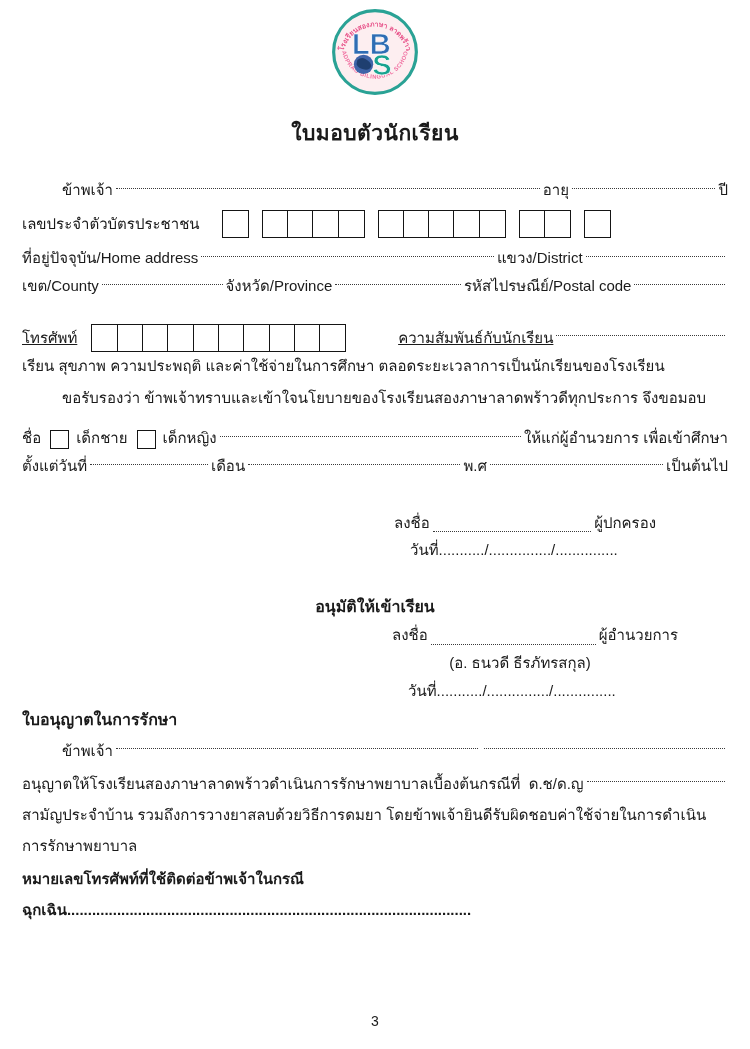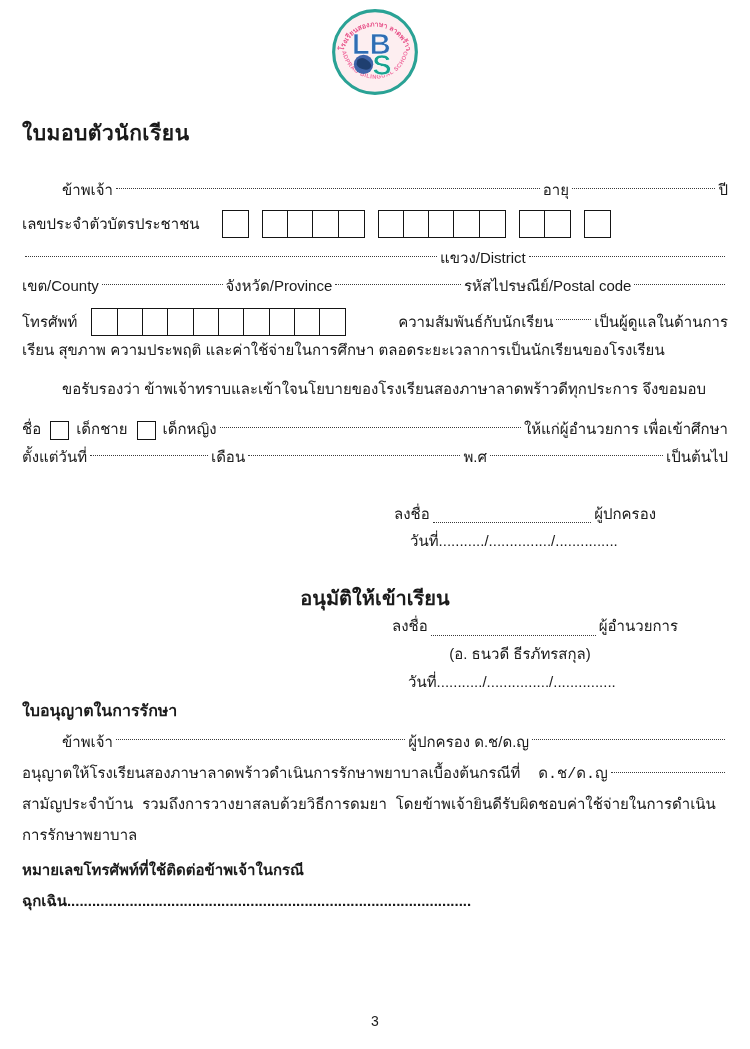--- a/index.html
+++ b/index.html
@@ -5,21 +5,21 @@
   html,body{margin:0;padding:0;background:#fff;}
   .page{
     width:750px;height:1049px;background:#ffffff;position:relative;overflow:hidden;
     font-family:"Liberation Sans","DejaVu Sans",sans-serif;
     color:#1a1a1a;font-size:15px;box-sizing:border-box;padding:0 22px;
   }
   
   .logo-wrap{text-align:center;padding-top:8px;height:92px;}
   .logo-wrap svg{width:88px;height:88px;}
   
-  .doc-title{font-weight:bold;font-size:21px;margin-top:16px;letter-spacing:.5px;}
+  .doc-title{text-align:center;font-weight:bold;font-size:21px;margin-top:16px;letter-spacing:.5px;}
   
   .form-block{margin-top:28px;}
   .row{display:flex;align-items:center;line-height:26px;min-height:26px;}
   .row + .row{margin-top:2px;}
   .lbl{white-space:nowrap;}
   .fill{flex:1;border-bottom:1.6px dotted #3a3a3a;margin:0 3px 4px 3px;min-width:20px;}
   .indent{margin-left:40px;}
   
   .boxes-row{display:flex;align-items:center;margin-top:6px;min-height:30px;}
   .boxgroups{display:flex;margin-left:22px;}
@@ -30,30 +30,30 @@
   .phone-cells .cell + .cell{margin-left:-1.7px;}
   .phone-gap{width:52px;}
   
   .chk{display:inline-block;width:17px;height:17px;border:1.7px solid #151515;margin:0 7px -3px 9px;background:#fff;}
   
   .sig-block{width:262px;margin-left:372px;margin-top:30px;line-height:27px;}
   .sig-line{display:flex;align-items:flex-end;}
   .sig-date{padding-left:16px;}
   
   .approval{margin-top:30px;line-height:28px;}
-  .approval-header{text-align:center;font-weight:bold;font-size:20px;}
+  .approval-header{text-align:center;font-weight:bold;font-size:16px;}
   .approval-lines{width:286px;margin-left:370px;}
   .approval-name{text-align:center;padding-right:30px;}
   .approval-date{padding-left:16px;}
   
   .medical{}
   .med-header{font-weight:bold;font-size:16px;line-height:30px;}
   .med-par{line-height:31px;}
   .med-par .row{line-height:31px;}
-  .pre{white-space:pre-wrap;font-family:Liberation Mono, monospace;}
+  .pre{white-space:pre-wrap;}
   .emergency{font-weight:bold;margin-top:2px;line-height:31px;}
   
   .pagenum{position:absolute;bottom:20px;left:0;width:100%;text-align:center;font-size:14px;}
 </style>
 </head>
 <body>
 
 <div class="page">
 
   <div class="logo-wrap">
@@ -111,57 +111,57 @@
             <div class="cell"></div>
             <div class="cell"></div>
           </div>
           <div class="boxgroup">
             <div class="cell"></div>
           </div>
         </div>
     </div>
 
     <div class="row" style="margin-top:6px;">
+      <span class="lbl">ที่อยู่ปัจจุบัน/Home address</span>
       <span class="fill" style="flex:2.1"></span>
       <span class="lbl">แขวง/District</span>
       <span class="fill" style="flex:1"></span>
     </div>
     <div class="row">
       <span class="lbl">เขต/County</span>
       <span class="fill" style="flex:1.2"></span>
       <span class="lbl">จังหวัด/Province</span>
       <span class="fill" style="flex:1.25"></span>
       <span class="lbl">รหัสไปรษณีย์/Postal code</span>
       <span class="fill" style="flex:0.9"></span>
     </div>
 
-    <div class="boxes-row" style="margin-top:8px;">
+    <div class="boxes-row" style="margin-top:24px;text-decoration:underline;">
       <span class="lbl">โทรศัพท์</span>
       <div class="phone-cells">
           <div class="cell"></div>
           <div class="cell"></div>
           <div class="cell"></div>
           <div class="cell"></div>
           <div class="cell"></div>
           <div class="cell"></div>
           <div class="cell"></div>
           <div class="cell"></div>
           <div class="cell"></div>
           <div class="cell"></div>
         </div>
       <span class="phone-gap"></span>
       <span class="lbl">ความสัมพันธ์กับนักเรียน</span>
       <span class="fill" style="flex:1;margin-bottom:6px;"></span>
-      <span class="lbl">เป็นผู้ดูแลในด้านการ</span>
     </div>
     <div class="row">
       <span class="lbl">เรียน สุขภาพ ความประพฤติ และค่าใช้จ่ายในการศึกษา ตลอดระยะเวลาการเป็นนักเรียนของโรงเรียน</span>
     </div>
 
-    <div class="row" style="margin-top:13px;">
+    <div class="row" style="margin-top:6px;">
       <span class="lbl indent">ขอรับรองว่า ข้าพเจ้าทราบและเข้าใจนโยบายของโรงเรียนสองภาษาลาดพร้าวดีทุกประการ จึงขอมอบ</span>
     </div>
 
     <div class="row" style="margin-top:14px;">
       <span class="lbl">ชื่อ</span>
       <span class="chk"></span>
       <span class="lbl">เด็กชาย</span>
       <span class="chk"></span>
       <span class="lbl">เด็กหญิง</span>
       <span class="fill" style="flex:1"></span>
@@ -200,21 +200,20 @@
       <div class="approval-date">วันที่.........../.............../...............</div>
     </div>
   </div>
 
   <div class="medical">
     <div class="med-header">ใบอนุญาตในการรักษา</div>
     <div class="med-par">
       <div class="row">
         <span class="lbl indent">ข้าพเจ้า</span>
         <span class="fill" style="flex:1.5"></span>
-        <span class="lbl">ผู้ปกครอง ด.ช/ด.ญ</span>
         <span class="fill" style="flex:1"></span>
       </div>
       <div class="row">
         <span class="lbl pre">อนุญาตให้โรงเรียนสองภาษาลาดพร้าวดำเนินการรักษาพยาบาลเบื้องต้นกรณีที่  ด.ช/ด.ญ</span>
         <span class="fill" style="flex:1"></span>
       </div>
       <div class="pre">สามัญประจำบ้าน รวมถึงการวางยาสลบด้วยวิธีการดมยา โดยข้าพเจ้ายินดีรับผิดชอบค่าใช้จ่ายในการดำเนินการรักษาพยาบาล</div>
     </div>
     <div class="emergency">
       <span>หมายเลขโทรศัพท์ที่ใช้ติดต่อข้าพเจ้าในกรณีฉุกเฉิน</span><span>.................................................................................................</span>

